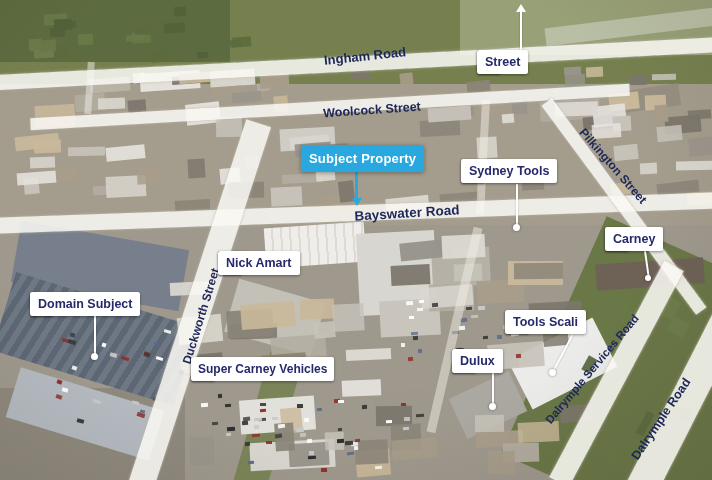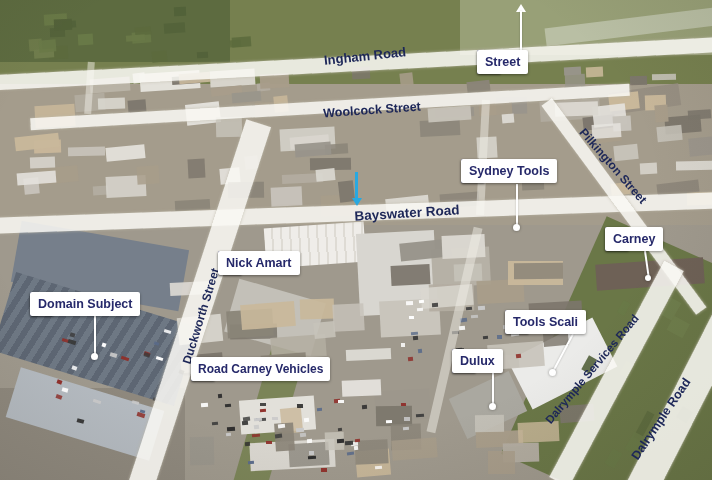--- a/index.html
+++ b/index.html
@@ -376,20 +376,21 @@
 
   <div class="lead" style="left:572px;top:334px;height:42px;transform:rotate(28deg);"></div>
   <div class="dot" style="left:549px;top:369px;"></div>
 
   <div class="lead" style="left:492px;top:373px;height:32px;"></div>
   <div class="dot" style="left:489px;top:403px;"></div>
 
   <div class="lead cyan" style="left:355px;top:172px;height:27px;"></div>
   <div class="arrow-down-cyan" style="left:352px;top:198px;"></div>
 
+  <div id="subject" style="left:301px;top:145px;">Subject Property</div>
 
   <div class="poi" style="left:477px;top:50px;">
     <span class="ic">
       <svg viewBox="0 0 24 24">
           <path fill="#fff" transform="rotate(45 12 12)" d="M22 16v-2l-8.5-5V3.5A1.5 1.5 0 0 0 12 2a1.5 1.5 0 0 0-1.5 1.5V9L2 14v2l8.5-2.5V19L8 20.5V22l4-1 4 1v-1.5L13.5 19v-5.5z"></path>
         </svg>
     </span>
     <span class="bx">Street</span>
   </div>
 
@@ -466,17 +467,17 @@
 
   <div class="poi small" style="left:191px;top:357px;">
     <span class="ic">
       <svg viewBox="0 0 24 24">
           <path fill="#fff" d="M19 10l-1.2-3.2a1.8 1.8 0 0 0-1.7-1.3H7.9a1.8 1.8 0 0 0-1.7 1.3L5 10a2.5 2.5 0 0 0-2 2.4V16a1 1 0 0 0 1 1h1.2a1 1 0 0 0 1-1v-.8h11.6V16a1 1 0 0 0 1 1H20a1 1 0 0 0 1-1v-3.6A2.5 2.5 0 0 0 19 10z"></path>
           <circle cx="7" cy="12.3" r="1.1" fill="var(--icon-bg)"></circle>
           <circle cx="17" cy="12.3" r="1.1" fill="var(--icon-bg)"></circle>
           <rect x="7.6" y="7" width="8.8" height="2.4" rx=".6" fill="var(--icon-bg)"></rect>
         </svg>
     </span>
-    <span class="bx">Road Carney Vehicles</span>
+    <span class="bx">Super Carney Vehicles</span>
   </div>
 
 
 </div>
 
 </body></html>

